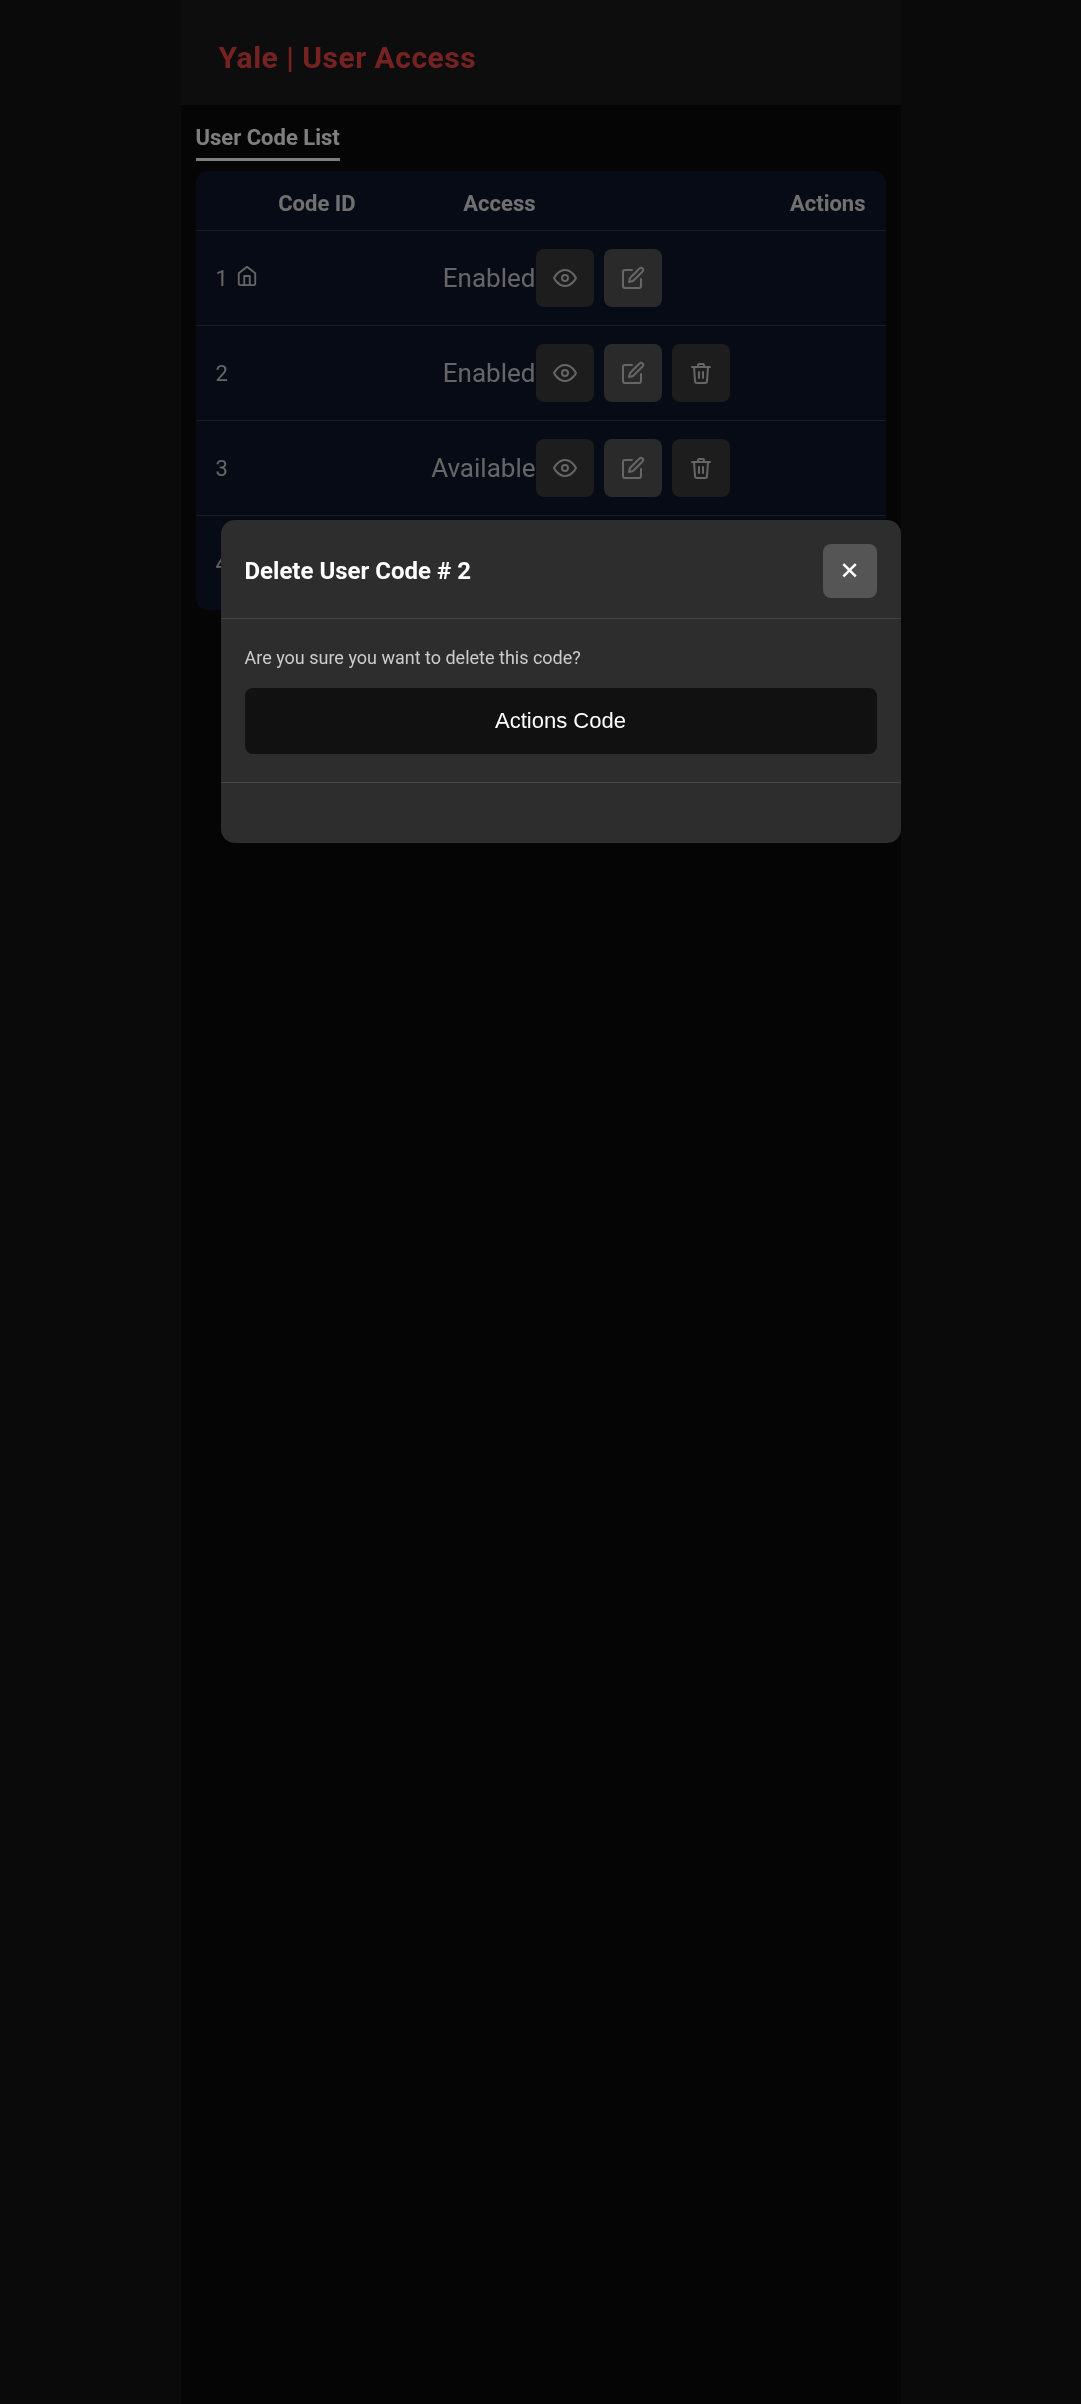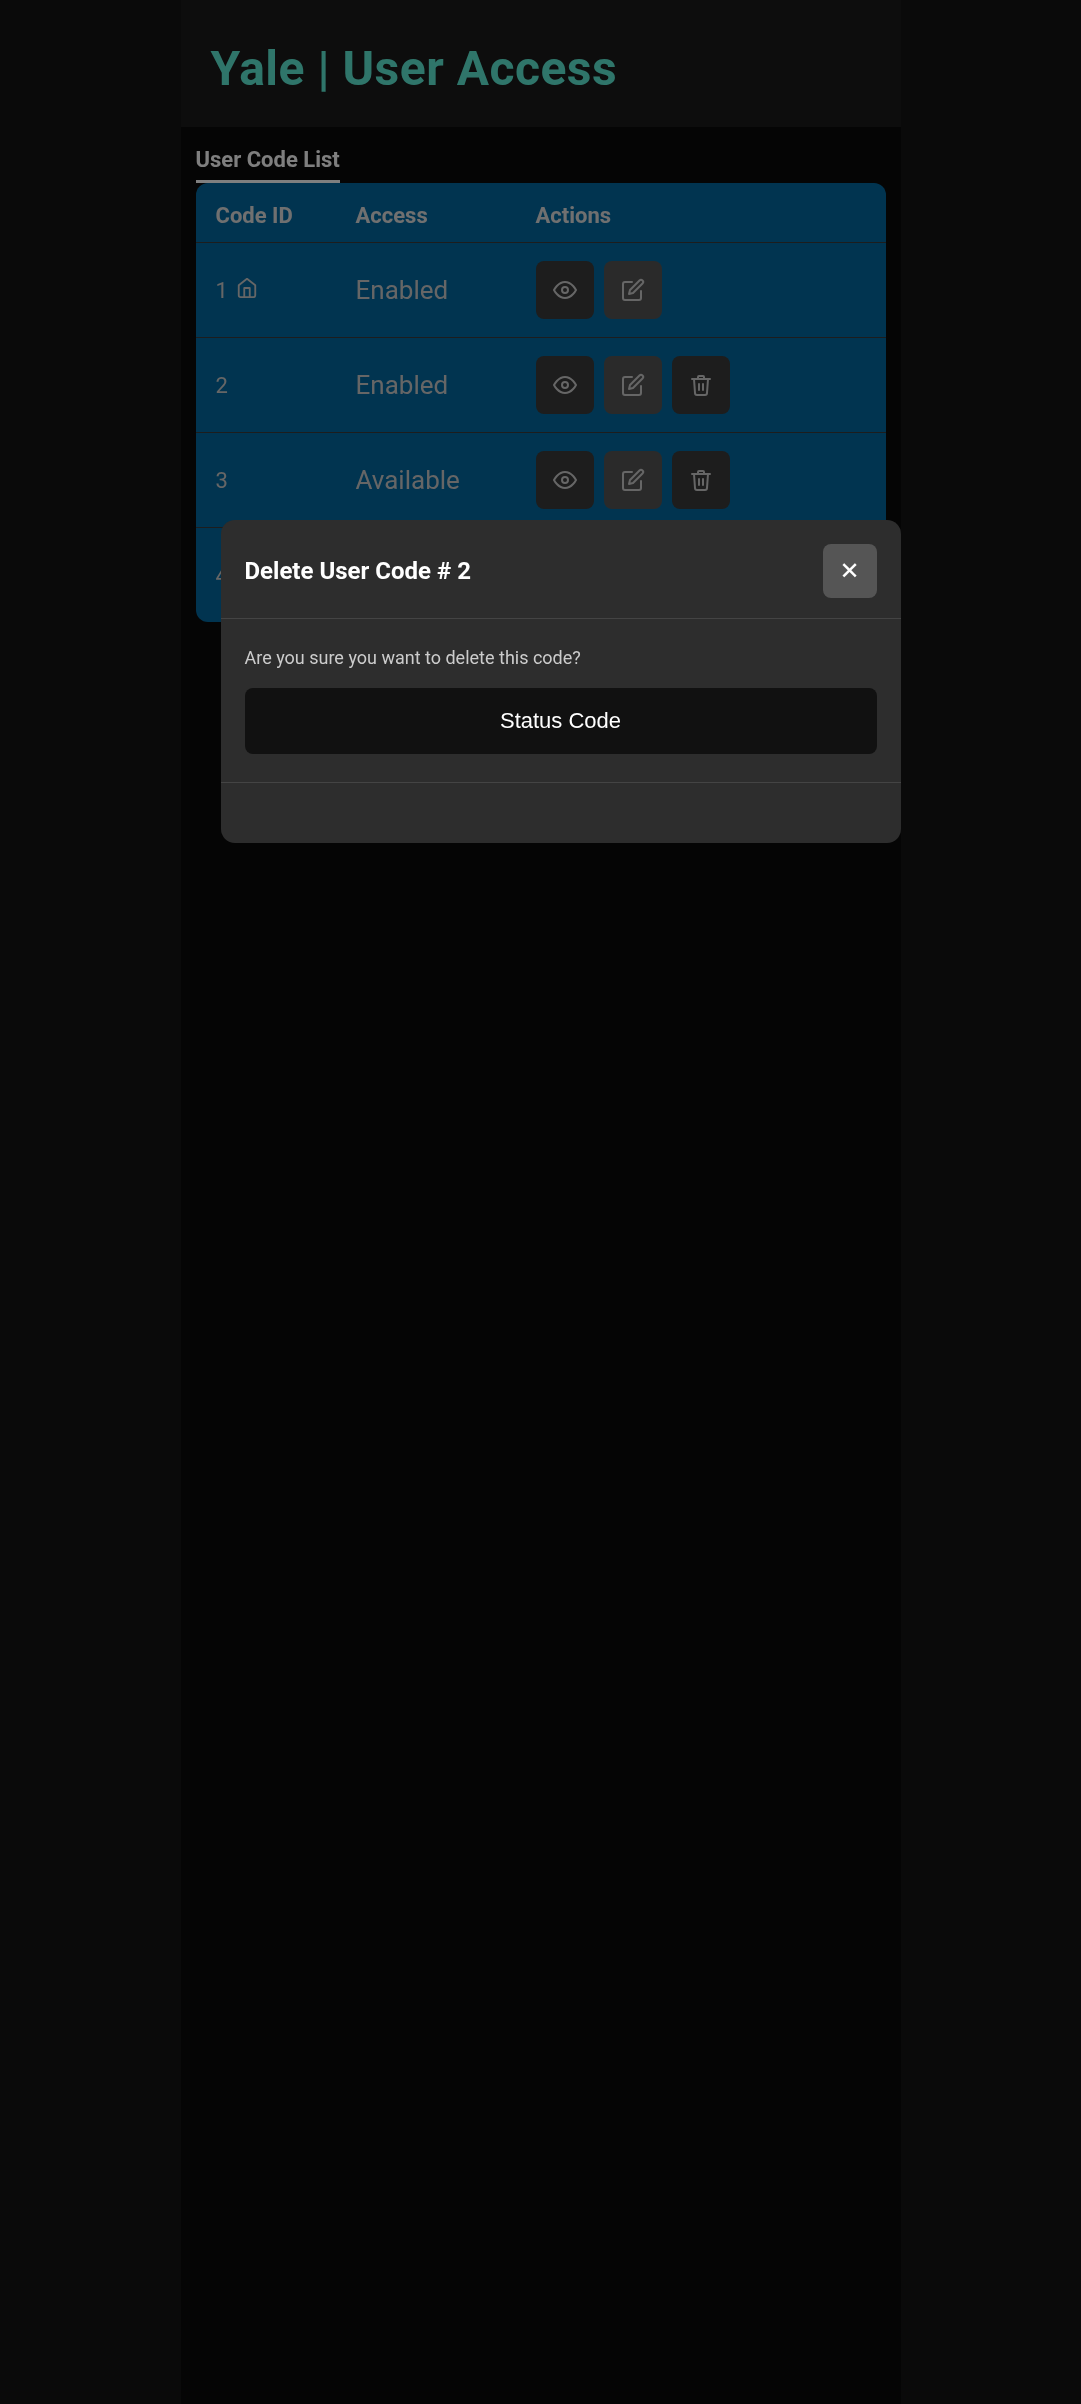--- a/index.html
+++ b/index.html
@@ -18,24 +18,25 @@
       min-height: 2404px;
       position: relative;
     }
 
     .header {
       background-color: #1a1a1a;
       padding: 40px 30px 30px 30px;
     }
 
     .header-title {
-      color: #5eead4;
-      font-size: 48px;
+      color: #ef4444;
+      font-size: 30px;
       font-weight: 700;
       letter-spacing: 0.5px;
+      margin-left: 8px;
     }
 
     .main-content {
       background-color: #0a0a0a;
       padding: 20px 15px;
     }
 
     .tab-bar {
       margin-bottom: 0;
     }
@@ -45,23 +46,25 @@
       color: #ffffff;
       font-size: 22px;
       font-weight: 700;
       padding-bottom: 8px;
       border-bottom: 3px solid #ffffff;
       margin-bottom: 0;
       text-align: center;
     }
 
     .table-container {
-      background-color: #0369a1;
+      background-color: #0f172a;
       border-radius: 12px;
       overflow: hidden;
+      margin-top: 10px;
+      text-align: right;
     }
 
     .table-header {
       display: grid;
       grid-template-columns: 140px 180px 1fr;
       padding: 20px 20px 14px 20px;
       border-bottom: 1px solid #3a3a3a;
     }
 
     .table-header-cell {
@@ -361,19 +364,19 @@
 
     <div class="modal-header">
       <h2 class="modal-title">Delete User Code # 2</h2>
       <button class="modal-close-btn" aria-label="Close">
         <span>✕</span>
       </button>
     </div>
 
     <div class="modal-body">
       <p class="modal-question">Are you sure you want to delete this code?</p>
-      <button class="delete-code-btn">Status Code</button>
+      <button class="delete-code-btn">Actions Code</button>
     </div>
 
     <div class="modal-footer"></div>
 
   </div>
 </div>
 
 </body></html>

